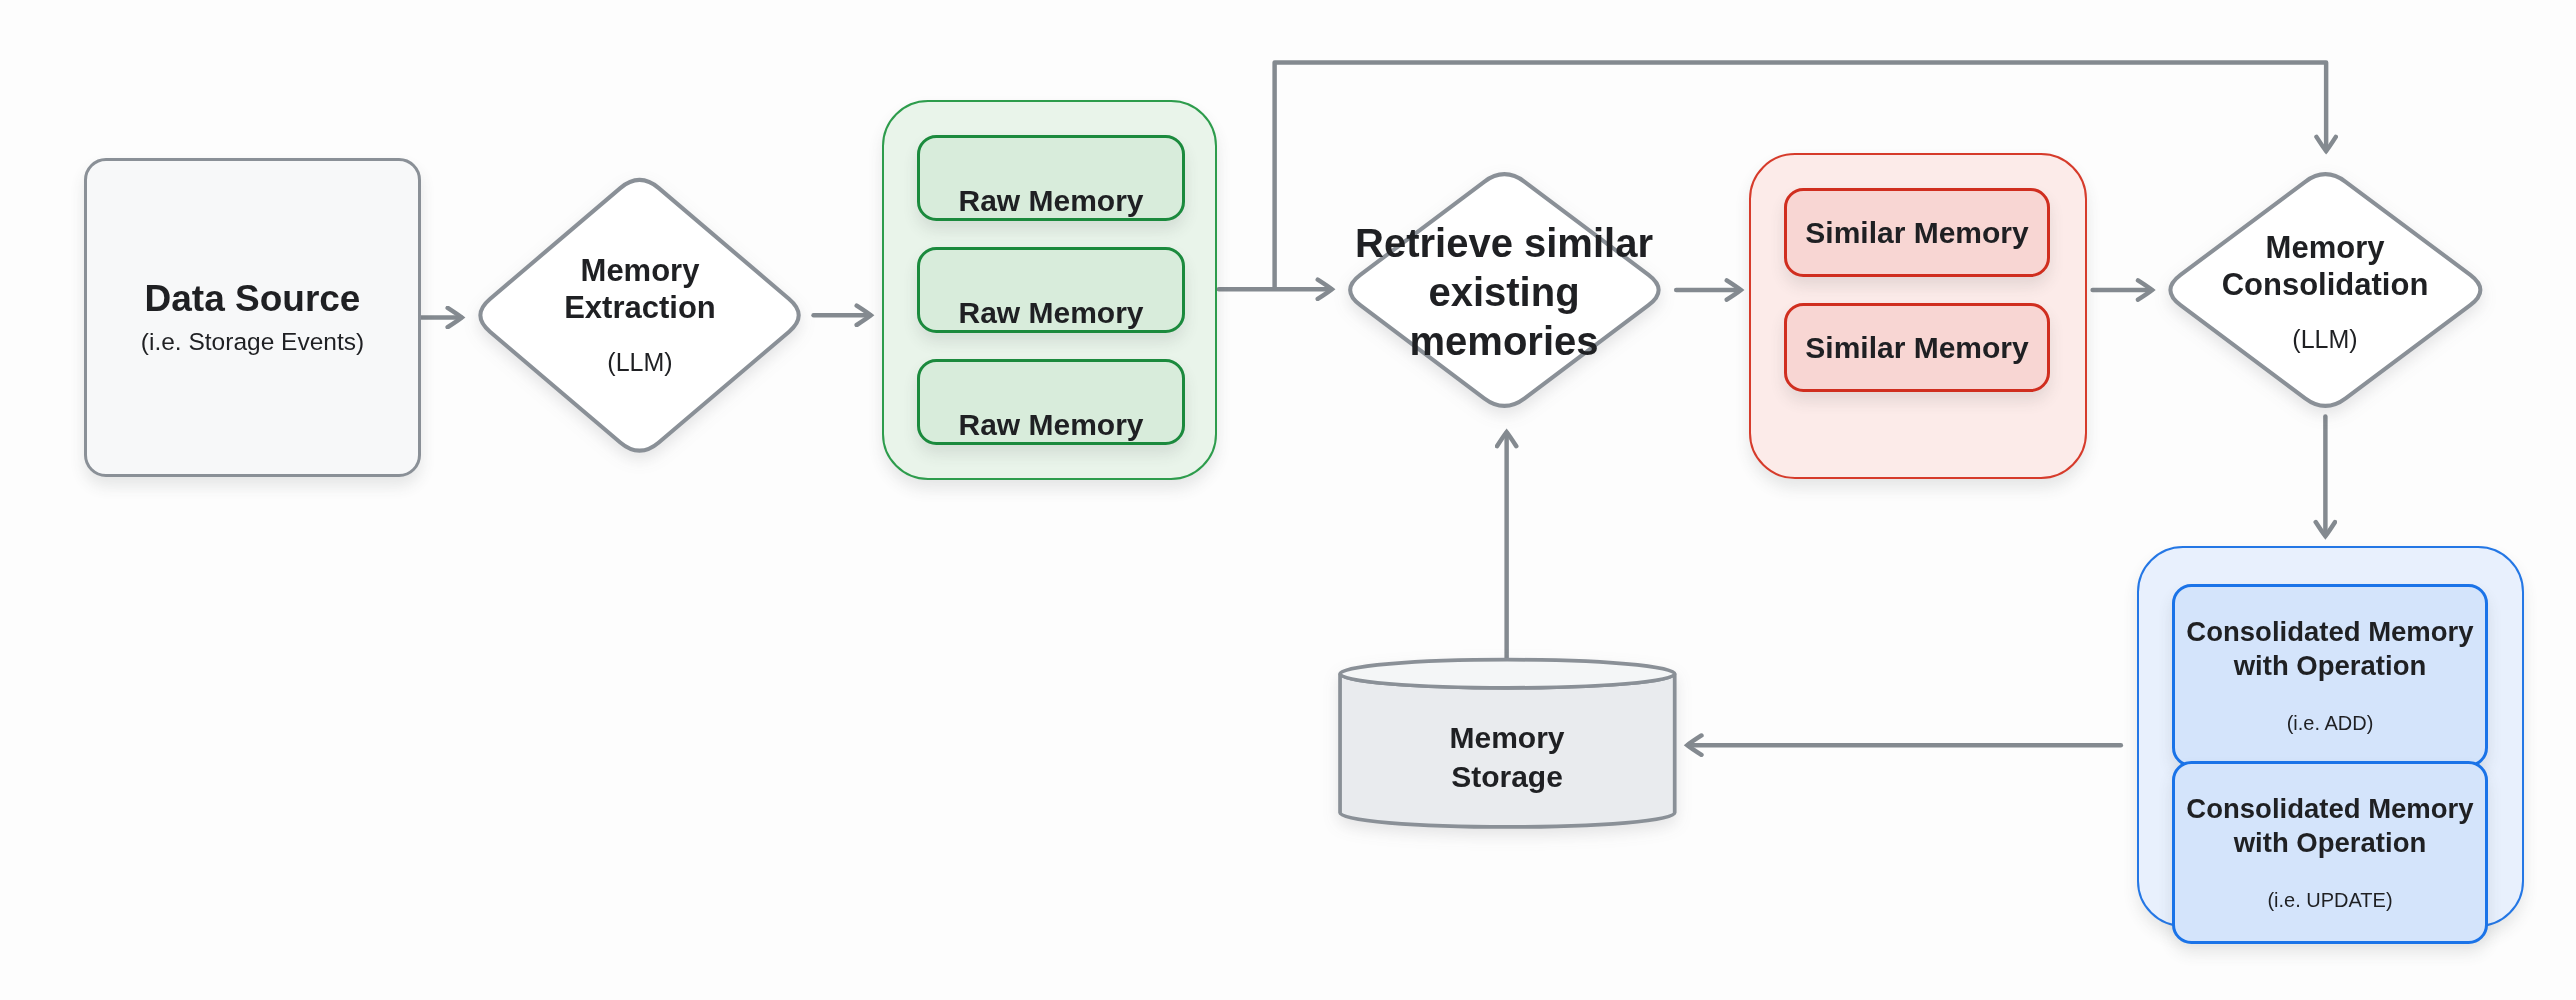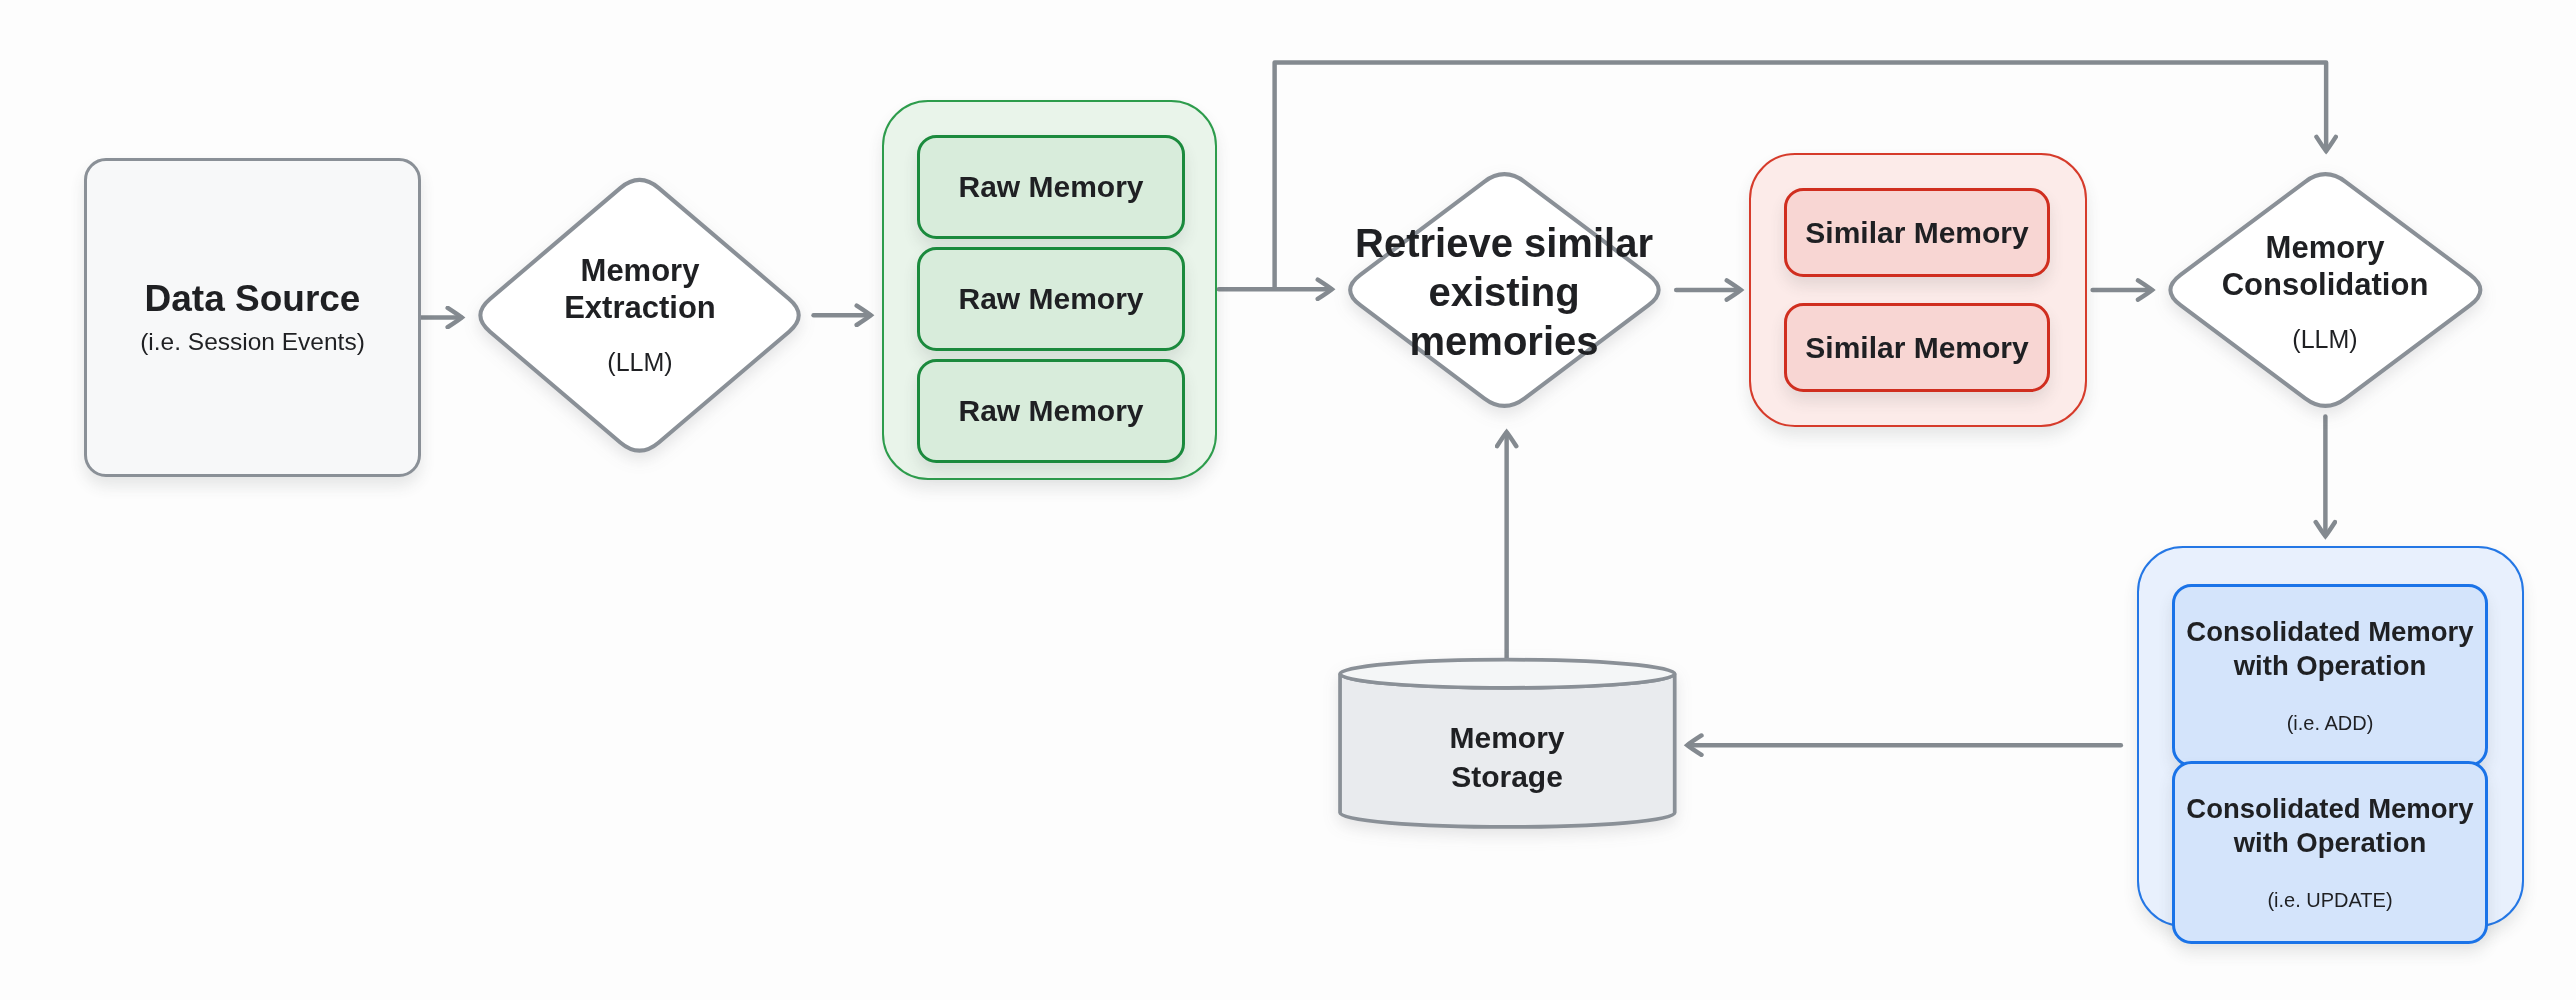--- a/index.html
+++ b/index.html
@@ -31,26 +31,26 @@
   .node{position:absolute;box-sizing:border-box;display:flex;flex-direction:column;align-items:center;justify-content:center;text-align:center;margin-left:24px;}
   .shadow{box-shadow:0 9px 15px rgba(60,64,67,.12);}
 
   .data-source{left:60px;top:158px;width:337px;height:319px;background:var(--gray-box-bg);
     border:3.3px solid var(--node-border-gray);border-radius:22px;}
   .ds-title{font-size:37px;font-weight:700;line-height:1.1;}
   .ds-sub{font-size:24.5px;font-weight:400;margin-top:9px;}
 
   .container{position:absolute;box-sizing:border-box;border-radius:46px;}
   .container.green{left:882px;top:100px;width:335px;height:380px;background:var(--green-container-bg);border:2.6px solid var(--green-container-border);}
-  .container.red{left:1749px;top:153px;width:338px;height:274px;background:var(--red-container-bg);border:2.6px solid var(--red-container-border);padding-left:28px;}
+  .container.red{left:1749px;top:153px;width:338px;height:326px;background:var(--red-container-bg);border:2.6px solid var(--red-container-border);padding-left:28px;}
   .container.blue{left:2137px;top:546px;width:387px;height:381px;background:var(--blue-container-bg);border:2.6px solid var(--blue-container-border);}
 
   .mini{position:absolute;box-sizing:border-box;display:flex;flex-direction:column;align-items:center;justify-content:center;
     text-align:center;border-radius:19.3px;font-size:30px;font-weight:600;}
-  .mini.green{left:33px;width:268px;height:104px;background:var(--green-box-bg);border:3.3px solid var(--green-box-border);}
+  .mini.green{left:33px;width:268px;height:86px;background:var(--green-box-bg);border:3.3px solid var(--green-box-border);justify-content:flex-end;}
   .mini.red{left:33px;width:266px;height:89px;background:var(--red-box-bg);border:3.3px solid var(--red-box-border);}
   .mini.blue{left:33px;width:316px;height:183px;background:var(--blue-box-bg);border:3.3px solid var(--blue-box-border);
     font-size:27.5px;line-height:1.22;}
   .mini .sub{font-size:20px;font-weight:400;margin-top:29px;}
 
   .label{position:absolute;transform:translate(-50%,-50%);text-align:center;white-space:pre-line;}
   .dl-title{font-size:31px;font-weight:700;line-height:1.18;}
   .dl-title.medium{font-weight:600;font-size:40px;line-height:1.22;}
   .dl-sub{font-size:25px;font-weight:400;margin-top:7.4px;}
   .storage-title{font-size:30px;font-weight:600;line-height:1.3;}
@@ -83,21 +83,21 @@
     <path class="diamond shape" d="M 3099.8 244.4 Q 3127 224 3154.2 244.4 L 3321.8 369.6 Q 3349 390 3321.8 410.4 L 3154.2 535.6 Q 3127 556 3099.8 535.6 L 2932.2 410.4 Q 2905 390 2932.2 369.6 Z"></path>
 
     <g class="shape">
       <path class="cyl-body" d="M 1802 906 A 225 19 0 0 0 2252 906 L 2252 1093 A 225 19 0 0 1 1802 1093 Z"></path>
       <ellipse class="cyl-top" cx="2027" cy="906" rx="225" ry="19"></ellipse>
     </g>
   </svg>
 
   <div class="node data-source shadow">
     <div class="ds-title">Data Source</div>
-    <div class="ds-sub">(i.e. Session Events)</div>
+    <div class="ds-sub">(i.e. Storage Events)</div>
   </div>
 
   <div class="label" style="left:640px;top:315px;">
     <div class="dl-title pre">Memory
 Extraction</div>
     <div class="dl-sub">(LLM)</div>
   </div>
 
   <div class="container green shadow">
     <div class="mini green shadow" style="top:33px;">

